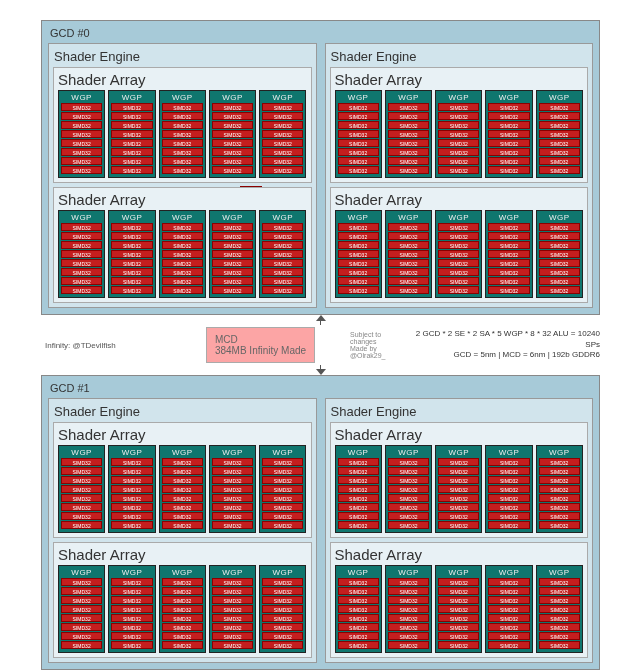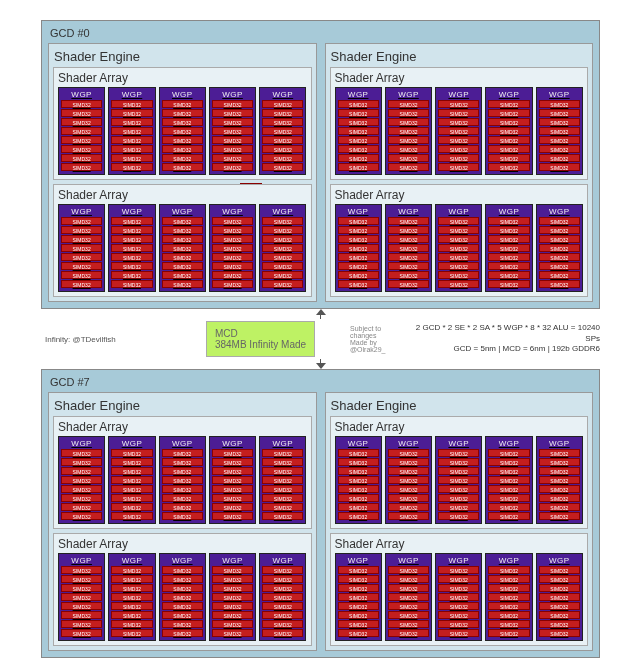--- a/index.html
+++ b/index.html
@@ -5,31 +5,31 @@
   * { box-sizing: border-box; margin: 0; padding: 0; }
   body { font-family: -apple-system, BlinkMacSystemFont, "Segoe UI", Arial, sans-serif; background: #fff; width: 620px; }
   .wrap { padding: 20px; margin-left: 21px; }
   .gcd { background: #a7cad8; border: 1px solid #888; padding: 4px 6px 6px 6px; margin-bottom: 0; }
   .gcd-title { font-size: 11px; color: #333; padding: 2px 0 4px 2px; }
   .se-row { display: flex; gap: 8px; }
   .se { flex: 1; background: #d1e4ec; border: 1px solid #999; padding: 4px; }
   .se-title { font-size: 13px; color: #333; padding: 1px 0 3px 1px; }
   .sa { background: #e8f1f5; border: 1px solid #aaa; padding: 3px 4px 4px 4px; margin-bottom: 4px; position: relative; }
   .sa:last-child { margin-bottom: 0; }
-  .sa-title { font-size: 12px; color: #333; padding: 0 0 2px 0; }
+  .sa-title { font-size: 15px; color: #333; padding: 0 0 2px 0; }
   .wgp-row { display: flex; gap: 3px; }
-  .wgp { flex: 1; background: #4c1d95; border: 1px solid #222; padding: 2px 2px 3px 2px; text-decoration: underline; }
+  .wgp { flex: 1; background: #0f766e; border: 1px solid #222; padding: 2px 2px 3px 2px; }
   .wgp-title { font-size: 8px; color: #eee; text-align: center; padding-bottom: 1px; letter-spacing: 0.5px; }
   .simd { background: #c41e1e; color: #fff; font-size: 5px; text-align: center; line-height: 8px; height: 8px; margin-bottom: 1px; border: 0.5px solid #8a0000; }
   .simd:last-child { margin-bottom: 0; }
   .legend { position: absolute; right: 6px; bottom: -11px; font-size: 6px; color: #333; display: flex; align-items: center; gap: 2px; }
   .legend-box { width: 22px; height: 7px; background: #c41e1e; border: 0.5px solid #8a0000; display: inline-block; }
   .mid { display: flex; align-items: center; justify-content: space-between; padding: 2px 0; position: relative; }
   .credits { font-size: 8px; color: #555; padding-left: 4px; width: 130px; }
-  .mcd { background: #bef264; border: 1px solid #aaa; padding: 6px 8px; flex-shrink: 0; }
+  .mcd { background: #fca5a5; border: 1px solid #aaa; padding: 6px 8px; flex-shrink: 0; }
   .mcd-title { font-size: 10px; color: #666; }
   .mcd-sub { font-size: 10px; color: #666; }
   .notes-wrap { width: 250px; display: flex; gap: 6px; align-items: center; justify-content: center; }
   .subject { font-size: 7px; color: #888; }
   .made { font-size: 7px; color: #888; }
   .spec { font-size: 8px; color: #333; text-align: right; line-height: 1.3; }
   .arrow { width: 0; height: 0; border-left: 5px solid transparent; border-right: 5px solid transparent; margin: 0 auto; }
   .arrow.up { border-bottom: 6px solid #555; }
   .arrow.down { border-top: 6px solid #555; }
   .arrow-line { width: 1px; height: 4px; background: #555; margin: 0 auto; }
@@ -312,21 +312,21 @@
           <div>2 GCD * 2 SE * 2 SA * 5 WGP * 8 * 32 ALU = 10240 SPs</div>
           <div>GCD = 5nm | MCD = 6nm | 192b GDDR6</div>
         </div>
       </div>
     </div>
     <div>
       <div class="arrow-line"></div>
       <div class="arrow down"></div>
     </div>
     <div class="gcd">
-      <div class="gcd-title">GCD #7</div>
+      <div class="gcd-title">GCD #1</div>
       <div class="se-row">
         <div class="se">
           <div class="se-title">Shader Engine</div>
           <div class="sa">
             <div class="sa-title">Shader Array</div>
             <div class="wgp-row">
               <div class="wgp">
                 <div class="wgp-title">WGP</div>
                 <div class="simd">SIMD32</div>
                 <div class="simd">SIMD32</div>

